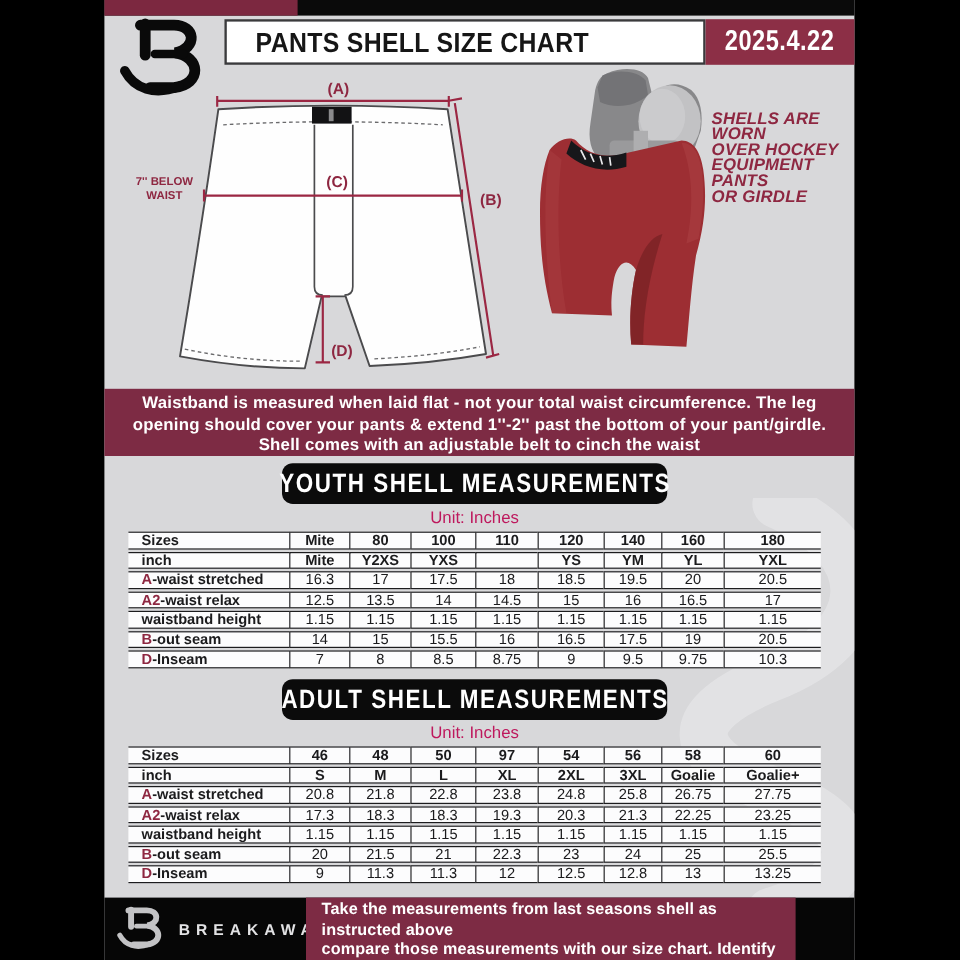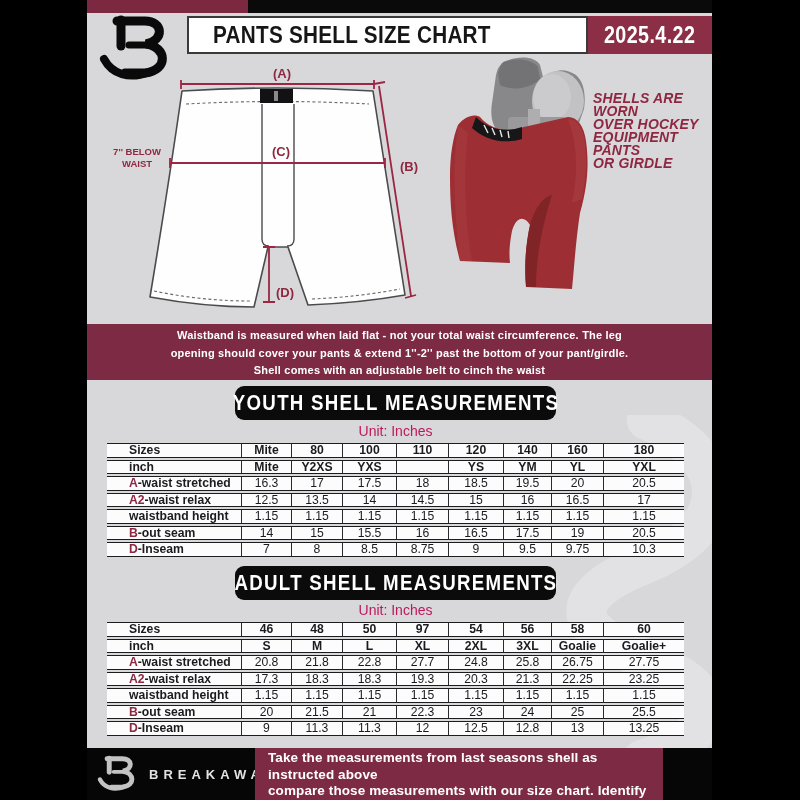--- a/index.html
+++ b/index.html
@@ -39,21 +39,21 @@
     color:#8e2741;font-size:9.5px;font-weight:bold;line-height:12px;white-space:pre-line;
   }
   .photo{position:absolute;left:353px;top:55px;}
   .photo-note{
     position:absolute;left:506px;top:92px;width:118px;
     color:#8e2741;font-size:14px;font-weight:bold;line-height:13px;white-space:pre-line;letter-spacing:.2px;font-style:italic;
   }
 
   .notice-banner{
     position:absolute;left:0;top:324px;width:625px;height:56px;background:#7d2b44;
-    color:#fff;text-align:center;font-size:11px;font-weight:bold;line-height:17.5px;
+    color:#fff;text-align:center;font-size:14px;font-weight:bold;line-height:17.5px;
     padding-top:3px;box-sizing:border-box;white-space:pre-line;letter-spacing:.2px;
   }
 
   .pill{
     position:absolute;left:148px;width:321px;height:34px;background:#0b0b0b;border-radius:9px;
     display:flex;align-items:center;justify-content:center;
   }
   .pill span{
     color:#fff;font-size:22px;font-weight:bold;letter-spacing:1.5px;transform:scaleX(.85);white-space:nowrap;
   }
@@ -66,21 +66,21 @@
   table.size-table{
     position:absolute;left:20px;width:577px;border-collapse:separate;border-spacing:0 2px;table-layout:fixed;
   }
   table.size-table.youth{top:441px;}
   table.size-table.adult{top:620px;}
   table.size-table td{
     background:#fcfcfd;border-top:1.3px solid #1c1c1e;border-bottom:1.3px solid #1c1c1e;
     border-left:1px solid #2a2a2c;height:12.5px;line-height:12.5px;padding:0;
     text-align:center;font-size:12.2px;color:#1b1b1d;overflow:hidden;white-space:nowrap;
   }
-  table.size-table td.lbl{border-left:none;text-align:left;padding-left:22px;font-weight:bold;}
+  table.size-table td.lbl{border-left:none;text-align:left;padding-left:11px;font-weight:bold;}
   table.size-table tr.hdr td{font-weight:bold;}
   table.size-table .pfx{color:#8e2741;font-weight:bold;}
 
   .watermark{position:absolute;left:440px;top:415px;opacity:.45;pointer-events:none;}
 
   .footer{position:absolute;left:0;top:748px;width:625px;height:52px;background:#060606;}
   .footer .maroon-box{
     position:absolute;left:168px;top:0;width:408px;height:52px;background:#7d2b44;
     color:#fff;font-size:13.5px;font-weight:bold;line-height:16.5px;
     padding:2px 0 0 13px;box-sizing:border-box;white-space:pre-line;letter-spacing:.1px;
@@ -317,21 +317,21 @@
           <td>2XL</td>
           <td>3XL</td>
           <td>Goalie</td>
           <td>Goalie+</td>
         </tr>
         <tr>
           <td class="lbl"><span class="pfx">A</span>-waist stretched</td>
           <td>20.8</td>
           <td>21.8</td>
           <td>22.8</td>
-          <td>27.7</td>
+          <td>23.8</td>
           <td>24.8</td>
           <td>25.8</td>
           <td>26.75</td>
           <td>27.75</td>
         </tr>
         <tr>
           <td class="lbl"><span class="pfx">A2</span>-waist relax</td>
           <td>17.3</td>
           <td>18.3</td>
           <td>18.3</td>

